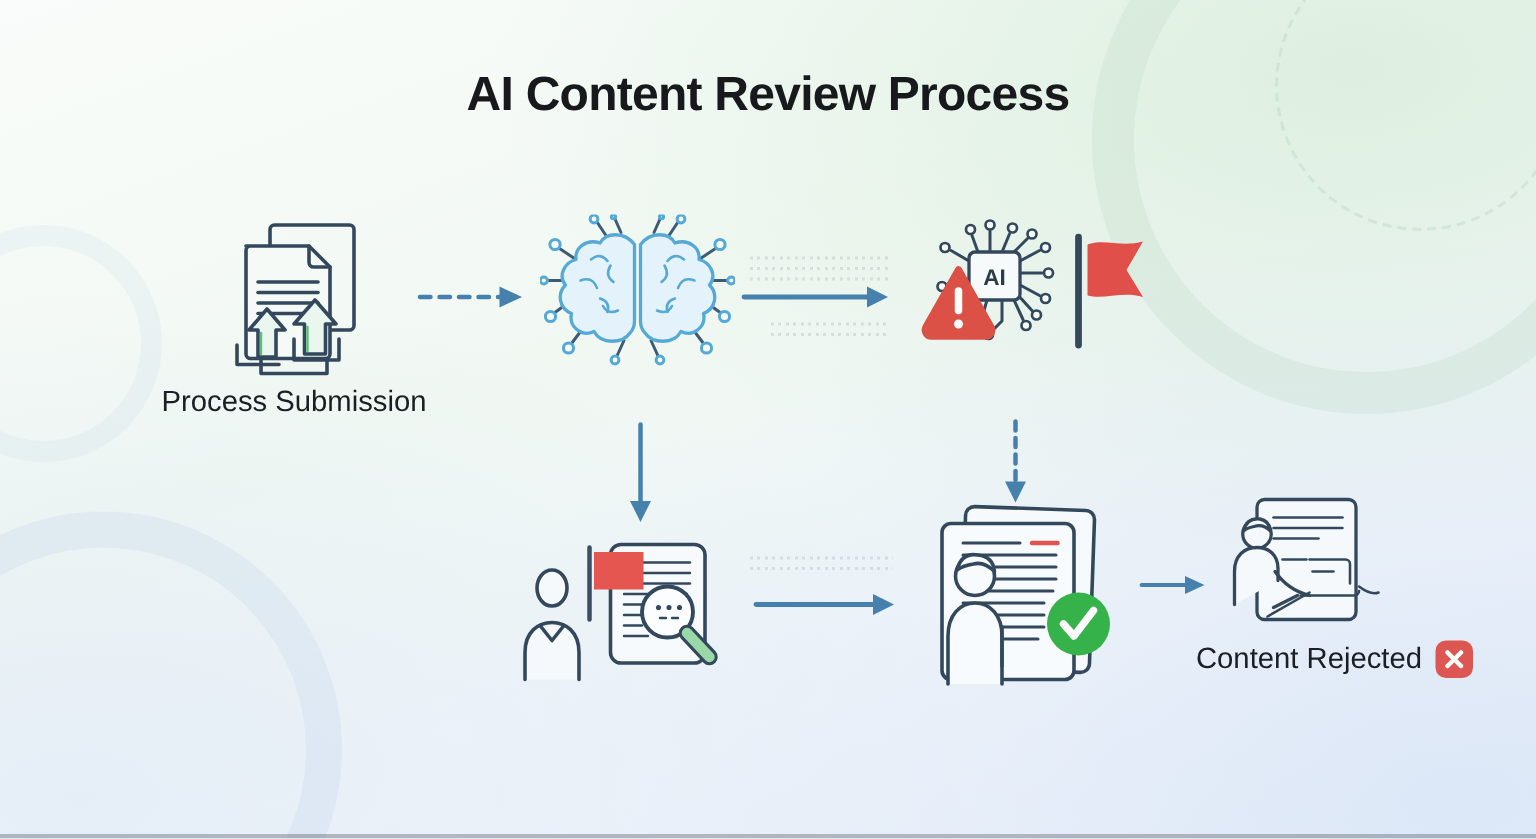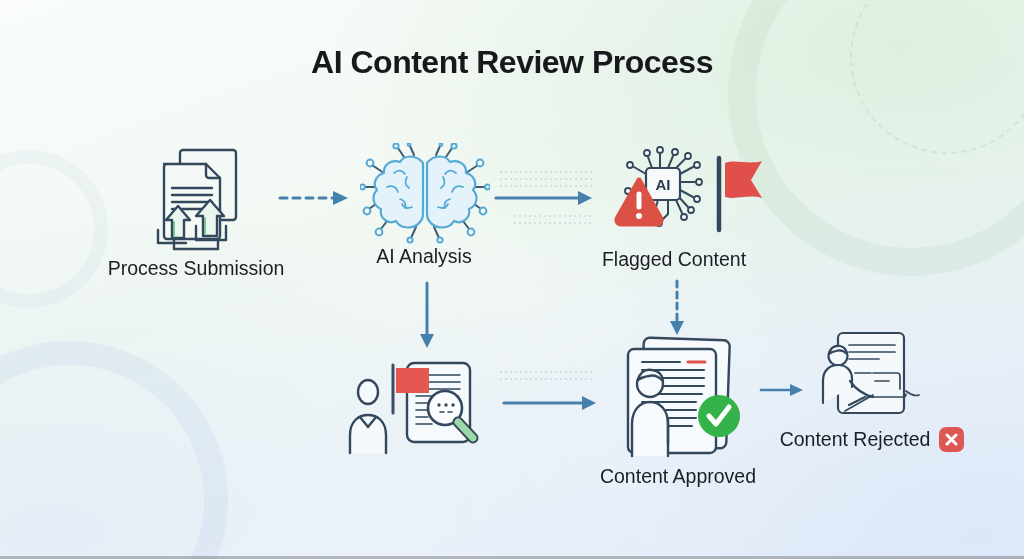--- a/index.html
+++ b/index.html
@@ -22,21 +22,21 @@
     position:absolute;top:44px;left:0;width:1024px;text-align:center;
     font-size:32px;font-weight:700;letter-spacing:-.5px;color:#17191c;
   }
   .node-label{
     position:absolute;width:300px;text-align:center;
     font-size:19.5px;font-weight:500;color:#1b1f24;
   }
   .icon{position:absolute;}
   .rejected-row{
     position:absolute;left:762px;top:424px;width:220px;height:30px;
-    display:flex;align-items:center;justify-content:center;gap:9px;
+    display:flex;align-items:center;justify-content:flex-end;gap:9px;
   }
   .rejected-row .lbl{font-size:19.5px;font-weight:500;color:#1b1f24;white-space:nowrap;}
   .x-badge{
     width:25px;height:25px;border-radius:7px;background:#dd5752;
     display:flex;align-items:center;justify-content:center;flex:0 0 auto;
   }
   .dots{position:absolute;opacity:.55;pointer-events:none;}
   .dots .row{height:2px;margin:5px 0;background:repeating-linear-gradient(90deg,rgba(125,135,150,.38) 0 2px,transparent 2px 5px);}
   svg{display:block;}
 </style>
@@ -132,21 +132,20 @@
       <path d="M40 56 q7 2 5 9"></path>
       <path d="M47 34 q-4 7 2 11"></path>
       <path d="M52 64 q-7 3 -10 -3"></path>
       <path d="M96 30 q-6 -5 -11 1"></path>
       <path d="M103 44 q-8 -3 -11 5"></path>
       <path d="M90 56 q-7 2 -5 9"></path>
       <path d="M83 34 q4 7 -2 11"></path>
       <path d="M78 64 q7 3 10 -3"></path>
     </g>
   </svg>
-  <div class="node-label" style="left:274px;top:245px;">AI Analysis</div>
 
   <svg class="icon" style="left:596px;top:130px;" width="170" height="115" viewBox="0 0 170 115">
     <g fill="none" stroke="#33485c" stroke-width="2" stroke-linecap="round" stroke-linejoin="round">
       <path d="M56 38 L52 27"></path>
         <path d="M64 38 V24"></path>
         <path d="M72 38 L77 26"></path>
         <path d="M80 38 L89 29"></path>
       <path d="M84 44 L97 37"></path>
         <path d="M84 52 H99"></path>
         <path d="M84 60 L97 67"></path>
@@ -173,21 +172,20 @@
         <circle cx="32" cy="61" r="3"></circle>
     </g>
     <rect x="50" y="38" width="34" height="32" rx="4" fill="#f6fafb" stroke="#33485c" stroke-width="2.2"></rect>
     <text x="67" y="60" text-anchor="middle" font-size="15" font-weight="bold" fill="#2a3b4a">AI</text>
     <path d="M43 50 L64.5 88 a4 4 0 0 1 -3.5 6 H25 a4 4 0 0 1 -3.5 -6 Z" fill="#dc5146" stroke="#dc5146" stroke-width="5" stroke-linejoin="round"></path>
     <line x1="43" y1="64" x2="43" y2="77" stroke="#ffffff" stroke-width="5" stroke-linecap="round"></line>
     <circle cx="43" cy="86" r="3" fill="#ffffff"></circle>
     <line x1="123" y1="28" x2="123" y2="100" stroke="#33485c" stroke-width="4.5" stroke-linecap="round"></line>
     <path d="M129 33 C140 29 152 35 166 31 L155 50 L166 68 C152 64 140 70 129 67 Z" fill="#e04f4a"></path>
   </svg>
-  <div class="node-label" style="left:524px;top:248px;">Flagged Content</div>
 
   <svg class="icon" style="left:340px;top:355px;" width="150" height="100" viewBox="0 0 150 100">
     <rect x="67" y="8" width="63" height="79" rx="7" fill="#f7fafc" stroke="#33485c" stroke-width="2.4"></rect>
     <g stroke="#33485c" stroke-width="1.6" stroke-linecap="round">
       <line x1="76" y1="20" x2="120" y2="20"></line>
         <line x1="76" y1="27" x2="120" y2="27"></line>
       <line x1="76" y1="34" x2="120" y2="34"></line>
         <line x1="76" y1="41" x2="118" y2="41"></line>
       <line x1="76" y1="48" x2="90" y2="48"></line>
         <line x1="76" y1="55" x2="88" y2="55"></line>
@@ -232,21 +230,20 @@
     <line x1="76" y1="26" x2="93" y2="26" stroke="#e0534e" stroke-width="3" stroke-linecap="round"></line>
     <g fill="#f7fbfd" stroke="#33485c" stroke-width="2.4" stroke-linecap="round" stroke-linejoin="round">
       <circle cx="38" cy="48" r="13"></circle>
       <path d="M26 44 Q29 32 40 34 Q50 35 51 45 Q44 38 37 40 Q30 41 26 44 Z"></path>
       <path d="M20 120 V88 C20 74 28 66 38 66 C48 66 56 74 56 88 V120"></path>
       <path d="M56 82 V108" fill="none"></path>
     </g>
     <circle cx="107" cy="80" r="21" fill="#35b24a"></circle>
     <path d="M97 80 L104 88 L117 71" fill="none" stroke="#ffffff" stroke-width="5" stroke-linecap="round" stroke-linejoin="round"></path>
   </svg>
-  <div class="node-label" style="left:528px;top:465px;">Content Approved</div>
 
   <svg class="icon" style="left:815px;top:325px;" width="105" height="95" viewBox="0 0 105 95">
     <rect x="23" y="8" width="66" height="80" rx="5" fill="#f6f9fc" stroke="#33485c" stroke-width="2.2"></rect>
     <g stroke="#33485c" stroke-width="1.7" stroke-linecap="round" fill="none">
       <line x1="34" y1="20" x2="80" y2="20"></line>
       <line x1="34" y1="27" x2="80" y2="27"></line>
       <line x1="34" y1="34" x2="64" y2="34"></line>
       <line x1="40" y1="48" x2="56" y2="48"></line>
       <path d="M58 48 H82 a3 3 0 0 1 3 3 V64"></path>
       <path d="M52 72 H88 a3 3 0 0 0 3 -3"></path>

